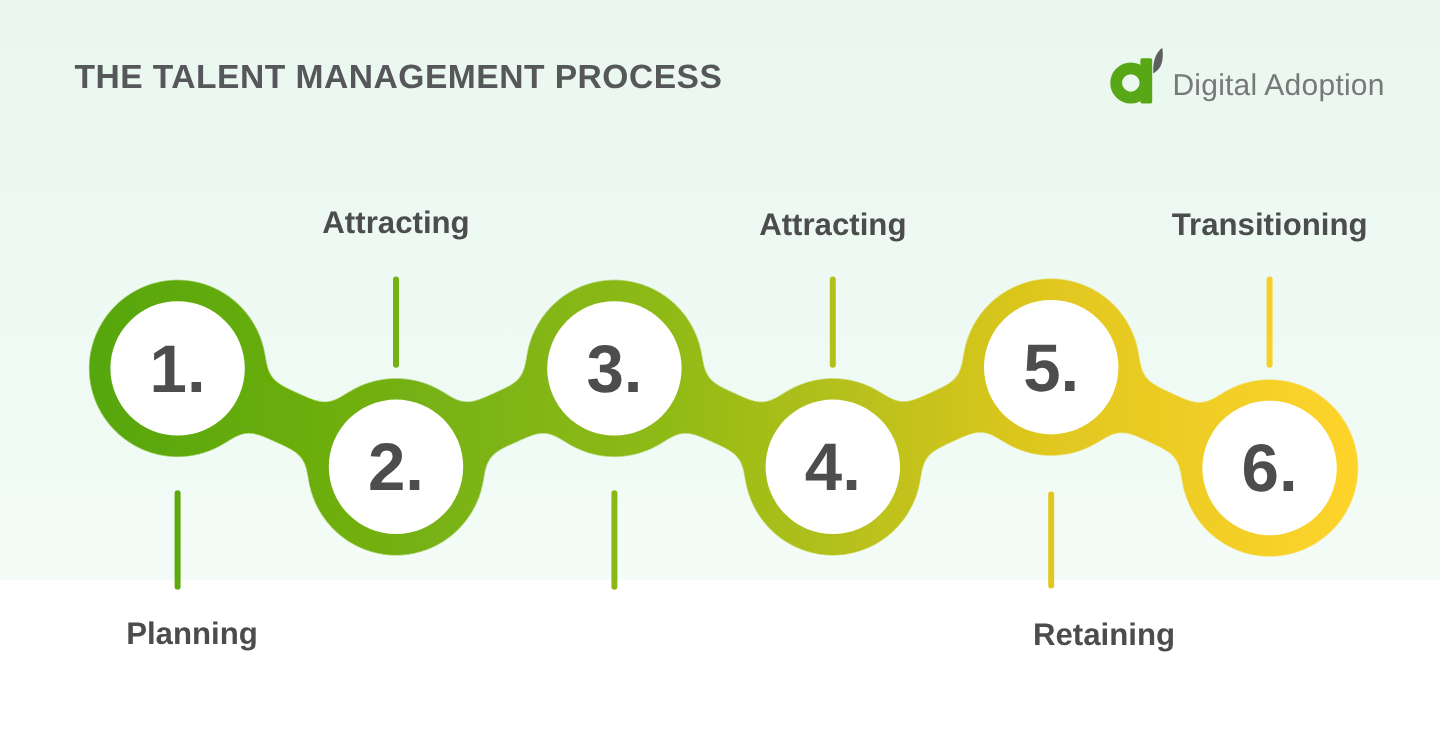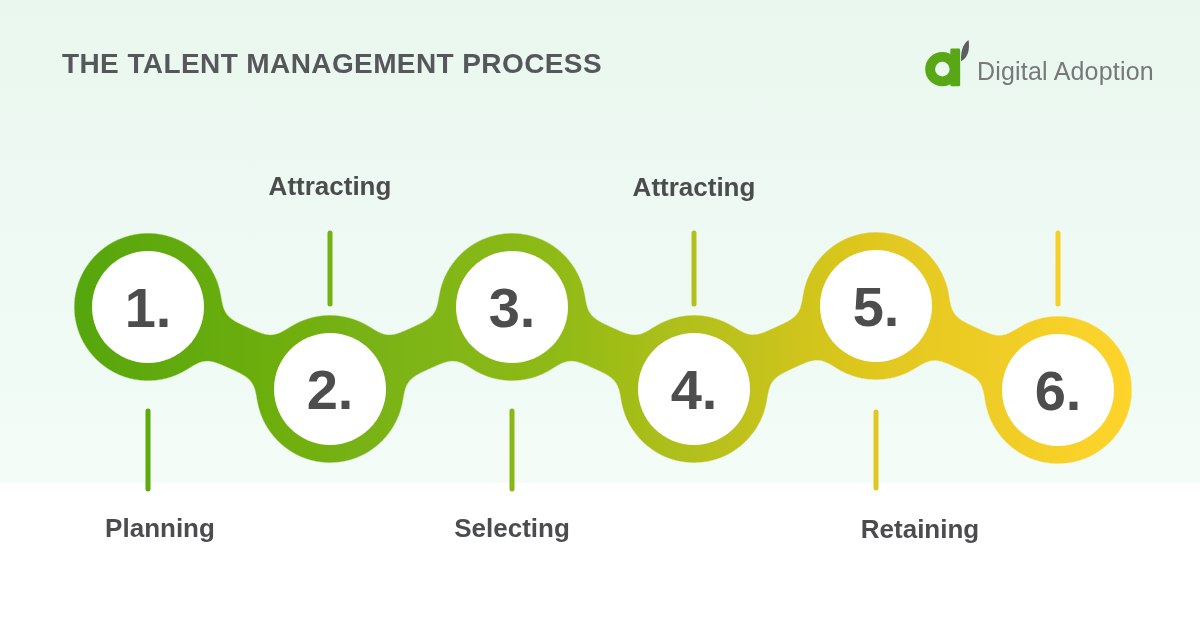--- a/index.html
+++ b/index.html
@@ -128,17 +128,17 @@
 
   <div class="step-number" style="left:148px;  top:307px">1.</div>
   <div class="step-number" style="left:330px;  top:389px">2.</div>
   <div class="step-number" style="left:512px;  top:307px">3.</div>
   <div class="step-number" style="left:694px;  top:389px">4.</div>
   <div class="step-number" style="left:876px;  top:306px">5.</div>
   <div class="step-number" style="left:1058px; top:390px">6.</div>
 
   <div class="step-label" style="left:160px;  top:528px">Planning</div>
   <div class="step-label" style="left:330px;  top:186px">Attracting</div>
-  <div class="step-label" style="left:512px;  top:528px">Selecting</div>
   <div class="step-label" style="left:694px;  top:187px">Attracting</div>
   <div class="step-label" style="left:920px;  top:529px">Retaining</div>
+  <div class="step-label" style="left:1058px; top:187px">Transitioning</div>
 
 </div>
 
 </body></html>

